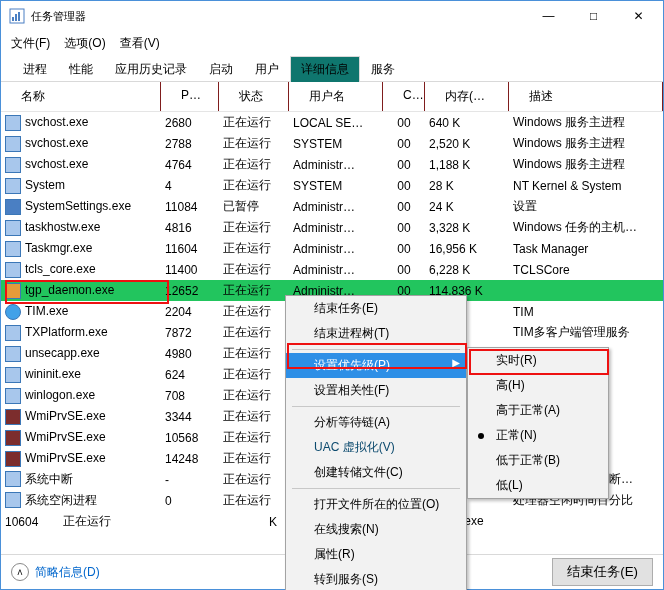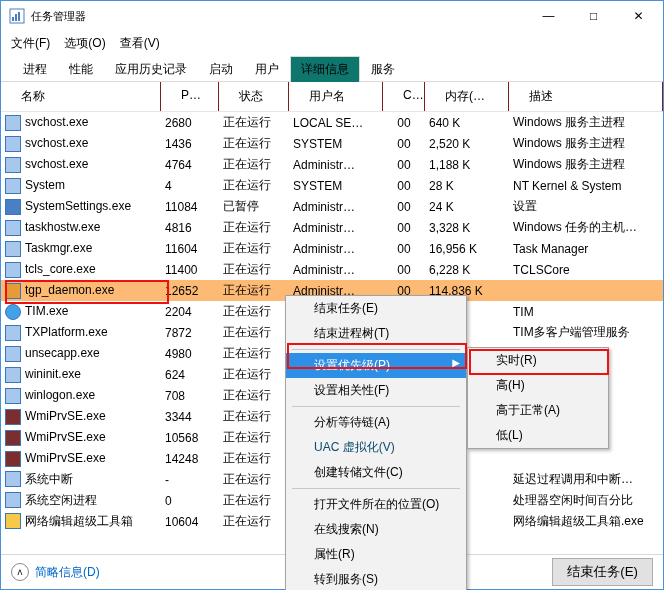--- a/index.html
+++ b/index.html
@@ -19,21 +19,21 @@
 .c-name{width:160px}
 .c-pid{width:58px;text-align:left}
 .c-status{width:70px}
 .c-user{width:94px}
 .c-cpu{width:42px;text-align:center}
 .c-mem{width:84px;}
 .c-desc{flex:1}
 .rows{flex:1;overflow:hidden;position:relative}
 .row{display:flex;height:21px;align-items:center}
 .row .cell{padding:0 4px;box-sizing:border-box;white-space:nowrap;overflow:hidden;text-overflow:ellipsis}
-.row.sel{background:#fdba74}
+.row.sel{background:#22c55e}
 .row-icon{width:16px;height:16px;margin-right:4px;display:inline-block;vertical-align:middle;background:#6ea5df;border:1px solid #3b77b7;box-sizing:border-box}
 .row-icon.sys{background:#a8c7ec}
 .row-icon.gear{background:#4a7fc3}
 .row-icon.yellow{background:#f7c948}
 .row-icon.orange{background:#e69b3a}
 .row-icon.tim{background:#42a1e8;border-radius:50%}
 .row-icon.wine{background:#7c2d2d}
 .name-inner{display:flex;align-items:flex-start}
 .red-box{position:absolute;border:2px solid #e11;pointer-events:none}
 .arrow-layer{position:absolute;inset:0;pointer-events:none}
@@ -111,21 +111,21 @@
         <div class="cell c-mem">640 K</div>
         <div class="cell c-desc">Windows 服务主进程</div>
       </div>
       <div class="row">
         <div class="cell c-name">
           <span class="name-inner">
             <span class="row-icon sys"></span>
             <span>svchost.exe</span>
           </span>
         </div>
-        <div class="cell c-pid">1436</div>
+        <div class="cell c-pid">2788</div>
         <div class="cell c-status">正在运行</div>
         <div class="cell c-user">SYSTEM</div>
         <div class="cell c-cpu">00</div>
         <div class="cell c-mem">2,520 K</div>
         <div class="cell c-desc">Windows 服务主进程</div>
       </div>
       <div class="row">
         <div class="cell c-name">
           <span class="name-inner">
             <span class="row-icon sys"></span>
@@ -356,26 +356,20 @@
           </span>
         </div>
         <div class="cell c-pid">0</div>
         <div class="cell c-status">正在运行</div>
         <div class="cell c-user"></div>
         <div class="cell c-cpu"></div>
         <div class="cell c-mem">K</div>
         <div class="cell c-desc">处理器空闲时间百分比</div>
       </div>
       <div class="row">
-        <div class="cell c-name">
-          <span class="name-inner">
-            <span class="row-icon yellow"></span>
-            <span>网络编辑超级工具箱</span>
-          </span>
-        </div>
         <div class="cell c-pid">10604</div>
         <div class="cell c-status">正在运行</div>
         <div class="cell c-user"></div>
         <div class="cell c-cpu"></div>
         <div class="cell c-mem">K</div>
         <div class="cell c-desc">网络编辑超级工具箱.exe</div>
       </div>
     <div class="red-box" style="left:4px;top:168px;width:160px;height:20px"></div>
     <svg class="arrow-layer">
       <defs>
@@ -410,17 +404,19 @@
       <div class="sep"></div>
       <div class="mi">打开文件所在的位置(O)</div>
       <div class="mi">在线搜索(N)</div>
       <div class="mi">属性(R)</div>
       <div class="mi">转到服务(S)</div>
     </div>
   <div class="ctx sub" id="sub" style="left:466px;top:346px;width:140px">
       <div class="mi">实时(R)</div>
       <div class="mi">高(H)</div>
       <div class="mi">高于正常(A)</div>
+      <div class="mi radio">正常(N)</div>
+      <div class="mi">低于正常(B)</div>
       <div class="mi">低(L)</div>
     </div>
   <div class="red-box" style="left:286px;top:342px;width:176px;height:22px"></div>
   <div class="red-box" style="left:468px;top:348px;width:136px;height:22px"></div>
 </div>
 
 </body></html>

